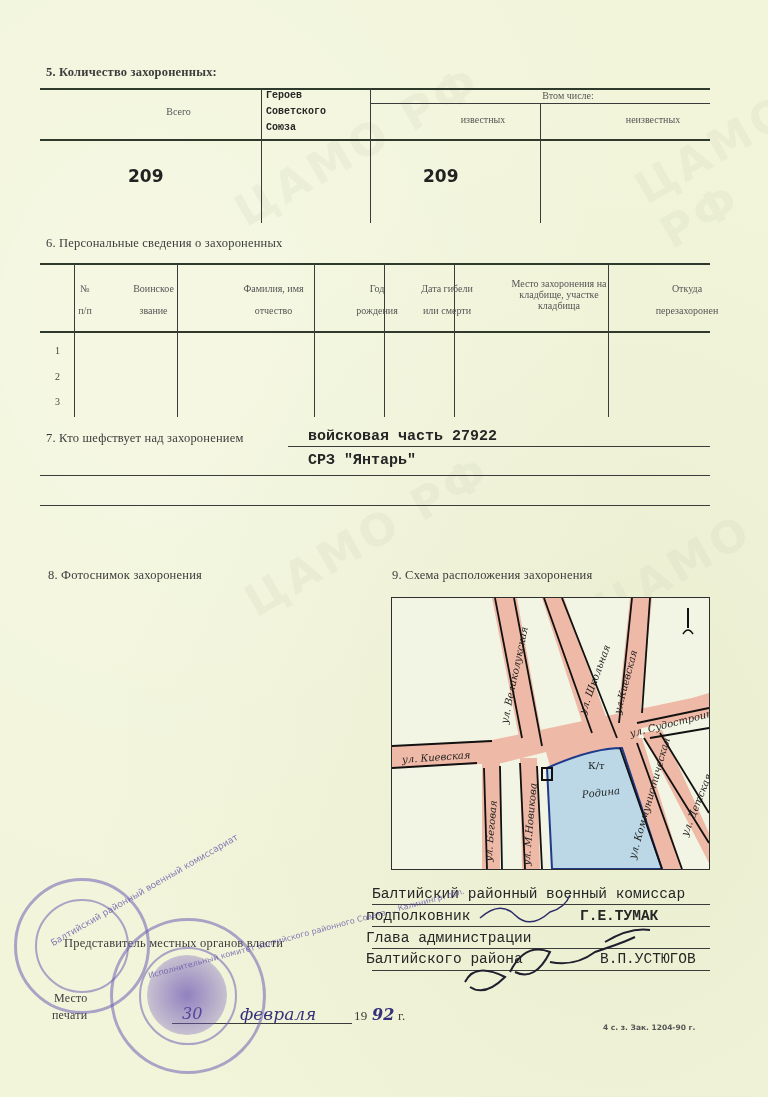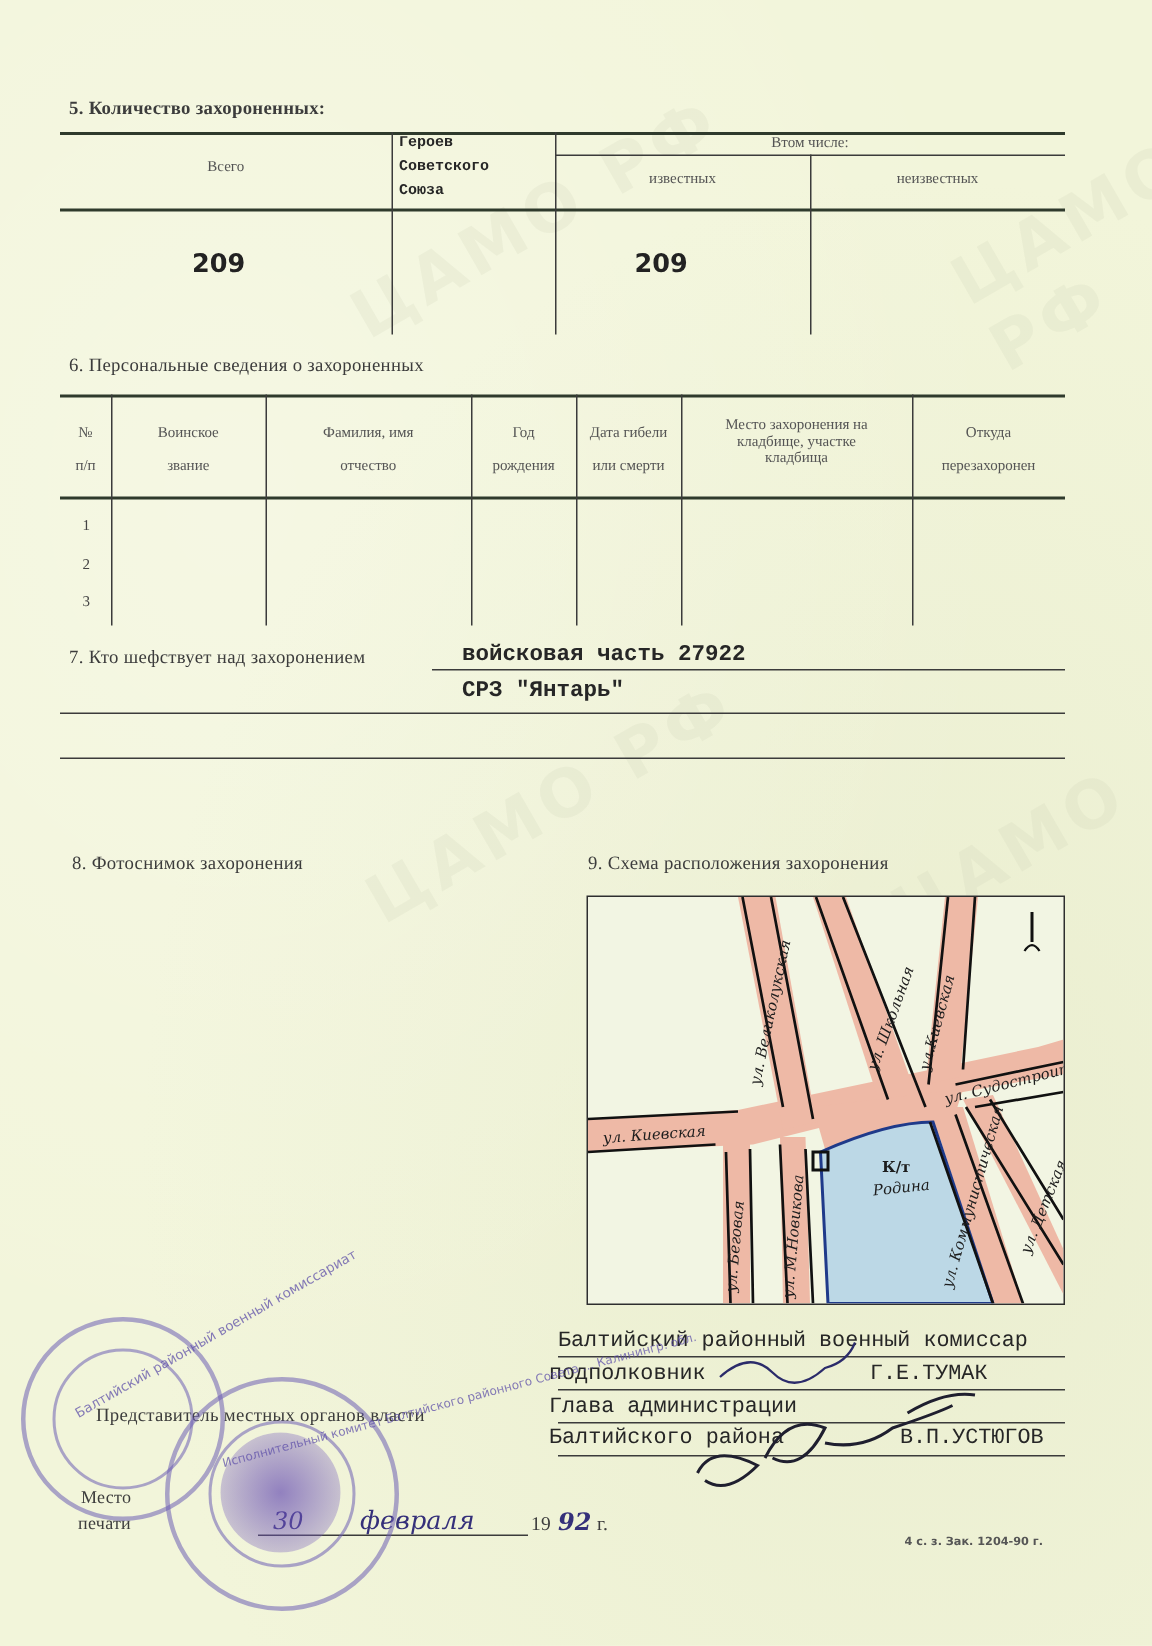--- a/index.html
+++ b/index.html
@@ -13,21 +13,21 @@
     .page { position: absolute; inset: 0;
       background:
         radial-gradient(ellipse at 20% 30%, rgba(255,255,255,0.25), transparent 60%),
         radial-gradient(ellipse at 80% 70%, rgba(220,225,190,0.35), transparent 60%),
         #f2f5da;
     }
     .sec-title { position: absolute; font-size: 12.5px; color: #3c3c3c; letter-spacing: 0.2px; }
     .hline { position: absolute; height: 0; border-top: 2px solid #2f3a2c; }
     .hline.thin { border-top: 1px solid #3b3b3b; }
     .vline { position: absolute; width: 0; border-left: 1px solid #3b3b3b; }
-    .cell-txt { position: absolute; font-size: 10px; color: #555; text-align: center; line-height: 1.15; }
+    .cell-txt { position: absolute; font-size: 10px; color: #555; text-align: center; line-height: 1.15; margin-left: 28px; }
     .typed { font-family: "Liberation Mono", "DejaVu Sans Mono", monospace; color: #262626; }
     .bignum { position: absolute; font-family: "DejaVu Sans", sans-serif; font-size: 17px; color: #222; font-weight: bold; }
     .rowno { position: absolute; font-size: 10px; color: #444; }
 
     
     .photo { position: absolute; left: 44px; top: 597px; width: 328px; height: 275px;
       background: #d9dccb; border: 1px solid #6b6b5b; overflow: hidden; }
     .photo .sky { position:absolute; left:0; top:0; width:100%; height:100%;
       background: linear-gradient(#f1f1ea 0%, #dedfd6 20%, #c9ccc0 40%); }
     .tree { position:absolute; border-radius:50%; background: radial-gradient(circle at 40% 40%, #5b5e55, #26281f 70%); }
@@ -182,28 +182,28 @@
     </svg>
     <div class="maplabel" style="left:10px;top:156px;transform:rotate(-4deg);">ул. Киевская</div>
     <div class="maplabel" style="left:112px;top:120px;transform:rotate(-78deg);">ул. Великолукская</div>
     <div class="maplabel" style="left:190px;top:110px;transform:rotate(-70deg);">ул. Школьная</div>
     <div class="maplabel" style="left:225px;top:110px;transform:rotate(-75deg);">ул.Киевская</div>
     <div class="maplabel" style="left:238px;top:130px;transform:rotate(-14deg);">ул. Судостроит.</div>
     <div class="maplabel" style="left:96px;top:258px;transform:rotate(-85deg);">ул. Беговая</div>
     <div class="maplabel" style="left:134px;top:262px;transform:rotate(-85deg);">ул. М.Новикова</div>
     <div class="maplabel" style="left:240px;top:255px;transform:rotate(-74deg);">ул. Коммунистическая</div>
     <div class="maplabel" style="left:292px;top:232px;transform:rotate(-68deg);">ул. Детская</div>
-    <div class="maplabel" style="left:196px;top:175px;font-style:normal;font-weight:bold;">К/т</div>
+    <div class="maplabel" style="left:196px;top:162px;font-style:normal;font-weight:normal;">К/т</div>
     <div class="maplabel" style="left:190px;top:191px;transform:rotate(-6deg);">Родина</div>
   </div>
 
   <div class="typed" style="position:absolute;left:372px;top:886px;font-size:14.5px;">Балтийский районный военный комиссар</div>
   <div class="hline thin" style="left:372px;top:904px;width:338px;"></div>
   <div class="typed" style="position:absolute;left:366px;top:908px;font-size:14.5px;">подполковник</div>
-  <div class="typed" style="position:absolute;left:580px;top:908px;font-size:14.5px;">Г.Е.ТУМАК</div>
+  <div class="typed" style="position:absolute;left:580px;top:908px;font-size:14.5px;font-weight:bold;">Г.Е.ТУМАК</div>
   <div class="hline thin" style="left:372px;top:926px;width:338px;"></div>
 
   <div class="sec-title" style="left:64px;top:936px;">Представитель местных органов власти</div>
   <div class="typed" style="position:absolute;left:366px;top:930px;font-size:14.5px;">Глава администрации</div>
   <div class="hline thin" style="left:372px;top:948px;width:338px;"></div>
   <div class="typed" style="position:absolute;left:366px;top:951px;font-size:14.5px;">Балтийского района</div>
   <div class="typed" style="position:absolute;left:600px;top:951px;font-size:14.5px;">В.П.УСТЮГОВ</div>
   <div class="hline thin" style="left:372px;top:970px;width:338px;"></div>
 
   <div class="sec-title" style="left:54px;top:991px;font-size:12px;">Место</div>

